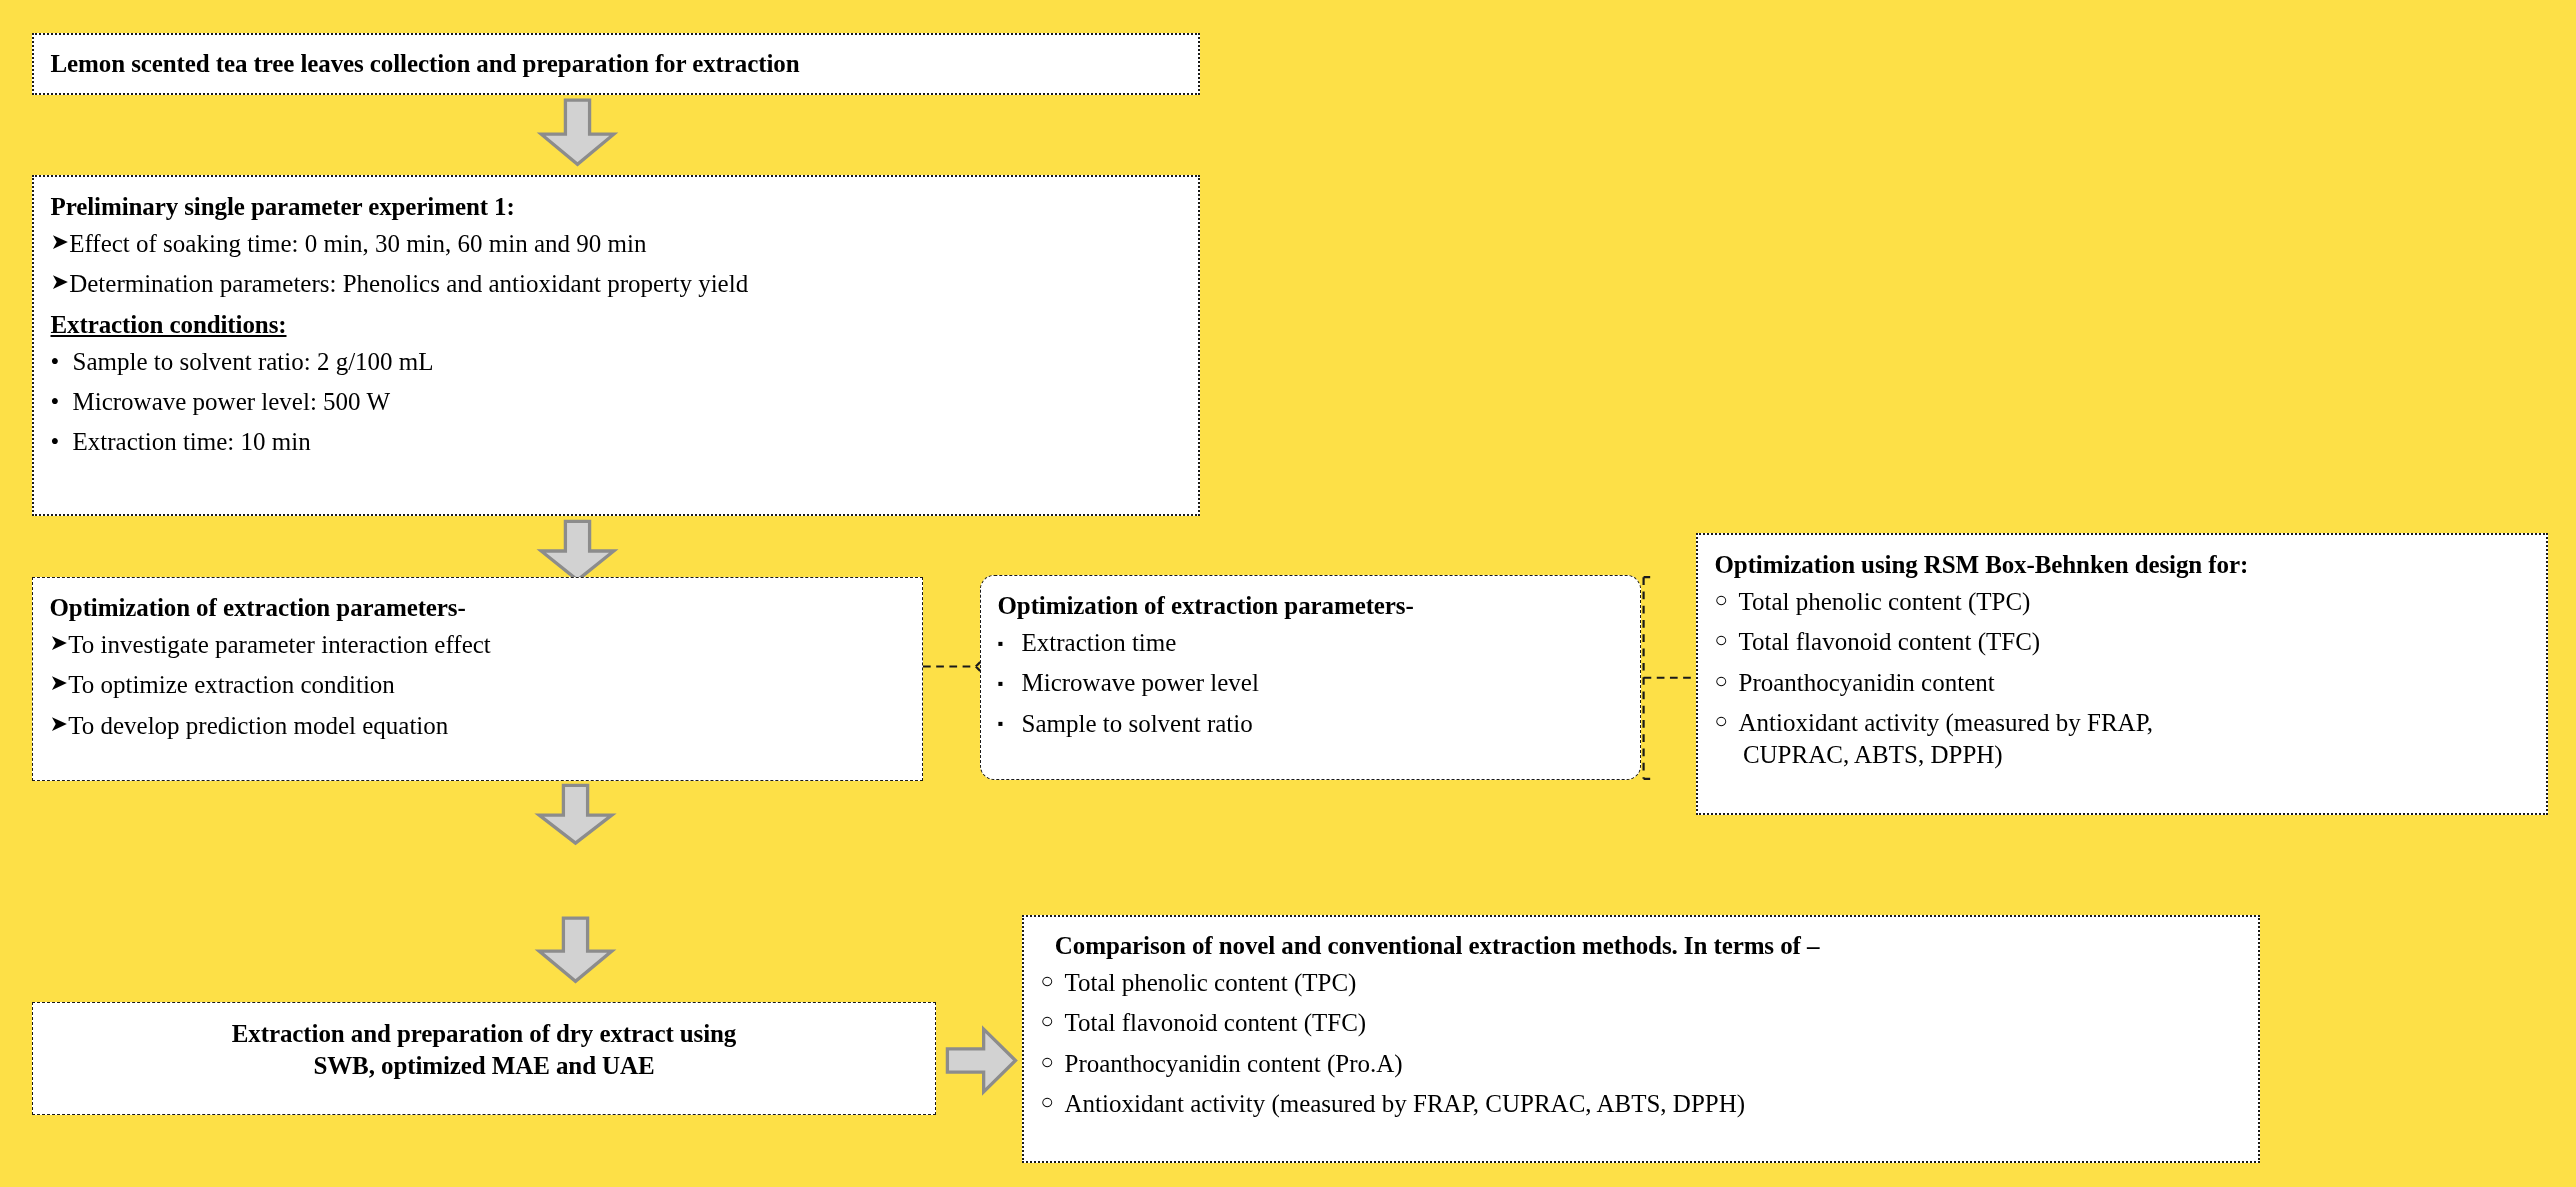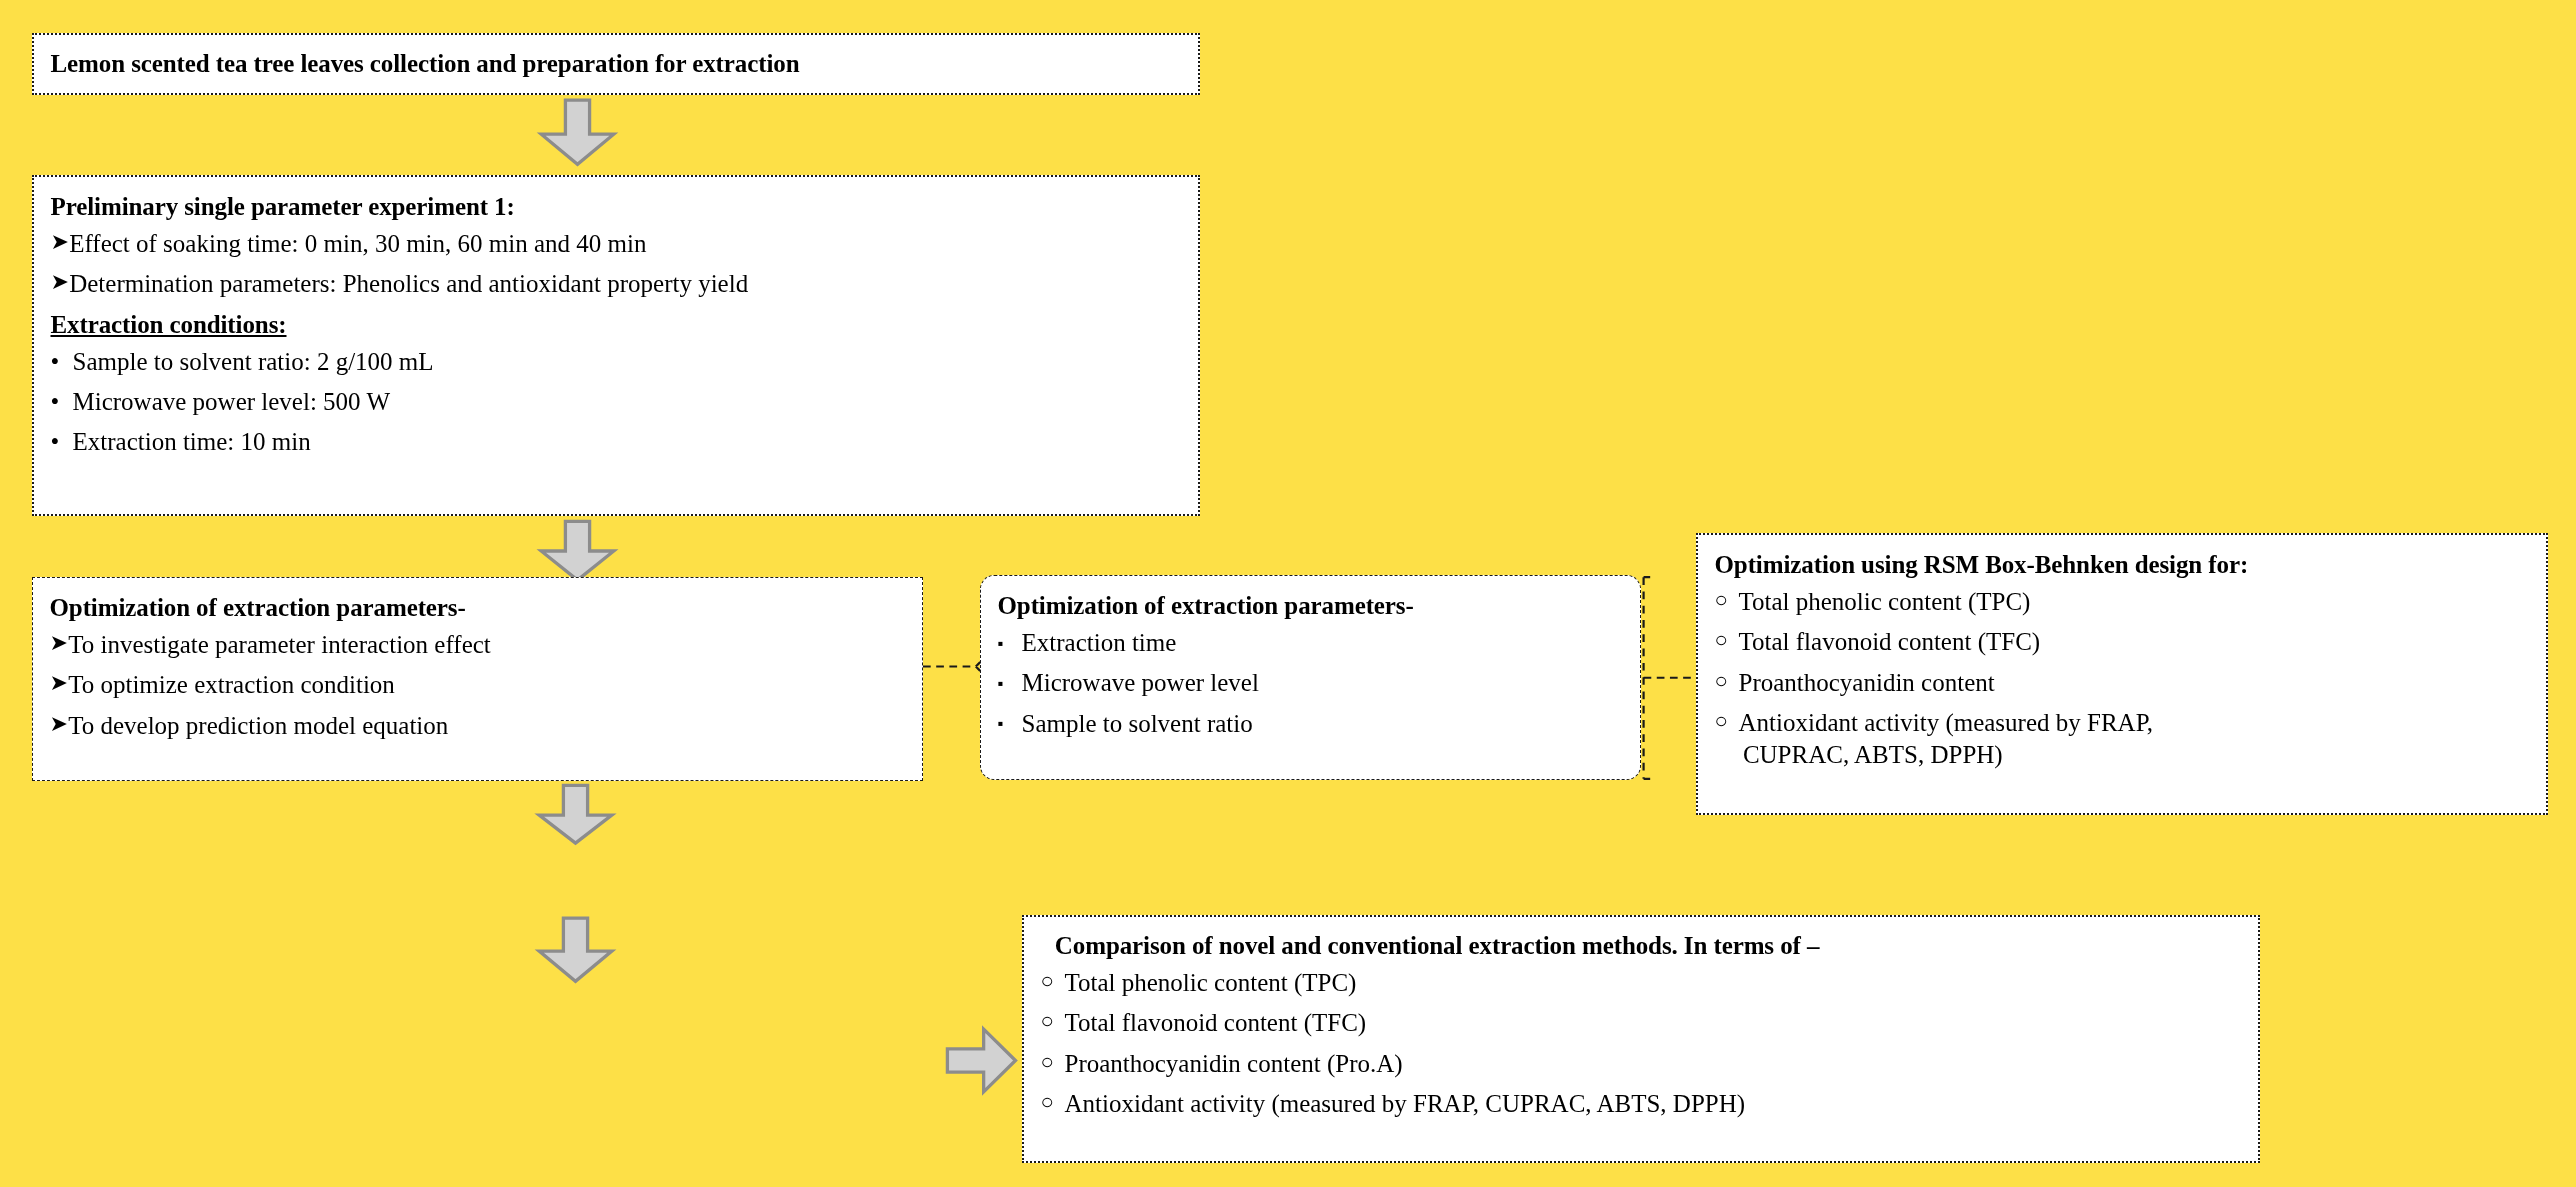--- a/index.html
+++ b/index.html
@@ -84,21 +84,21 @@
   <svg class="arrow-svg" style="left:539px; top:99px;" width="77" height="67" viewBox="0 0 140 122">
     <polygon points="48,2 92,2 92,64 136,64 70,119 4,64 48,64" fill="#d2d2d2" stroke="#8c8c8c" stroke-width="6"></polygon>
   </svg>
 
   <div class="box dotted" style="left:32px; top:175px; width:1168px; height:341px;">
     <div class="box-inner" style="padding:14.3px 16.5px;">
       <div class="heading">Preliminary single parameter experiment 1:</div>
 
       <div class="li tight">
         <span class="mk arrowmark">➤</span>
-        <span class="tx">Effect of soaking time: 0 min, 30 min, 60 min and 40 min</span>
+        <span class="tx">Effect of soaking time: 0 min, 30 min, 60 min and 90 min</span>
       </div>
       <div class="li">
         <span class="mk arrowmark">➤</span>
         <span class="tx">Determination parameters: Phenolics and antioxidant property yield</span>
       </div>
 
       <div style="margin-top:7.7px;">
         <span class="heading underline">Extraction conditions:</span>
       </div>
 
@@ -194,20 +194,26 @@
 
   <svg class="arrow-svg" style="left:537px; top:784px;" width="77" height="61" viewBox="0 0 140 110">
     <polygon points="48,2 92,2 92,56 136,56 70,107 4,56 48,56" fill="#d2d2d2" stroke="#8c8c8c" stroke-width="6"></polygon>
   </svg>
 
 
   <svg class="arrow-svg" style="left:537px; top:917px;" width="77" height="66" viewBox="0 0 140 120">
     <polygon points="48,2 92,2 92,62 136,62 70,117 4,62 48,62" fill="#d2d2d2" stroke="#8c8c8c" stroke-width="6"></polygon>
   </svg>
 
+  <div class="box" style="left:32px; top:1002px; width:904px; height:113px; border-width:1.7px; border-style:dashed;">
+    <div class="box-inner" style="padding:15.4px 16.5px;">
+      <div class="heading centered">Extraction and preparation of dry extract using</div>
+      <div class="heading centered">SWB, optimized MAE and UAE</div>
+    </div>
+  </div>
 
   <svg class="arrow-svg" style="left:946px; top:1027px;" width="72" height="67" viewBox="0 0 130 122">
     <polygon points="2,40 68,40 68,4 126,61 68,118 68,82 2,82" fill="#d2d2d2" stroke="#8c8c8c" stroke-width="6"></polygon>
   </svg>
 
   <div class="box dotted" style="left:1022px; top:915px; width:1238px; height:248px;">
     <div class="box-inner" style="padding:13.2px 16.5px;">
       <div class="heading" style="padding-left:14.3px;">Comparison of novel and conventional extraction methods. In terms of –</div>
       <div class="li tight">
         <span class="mk omark">○</span>

